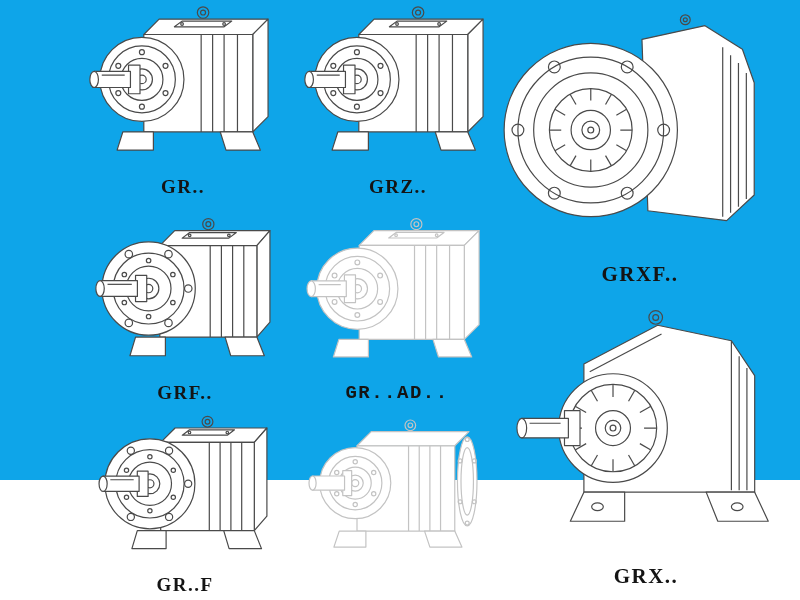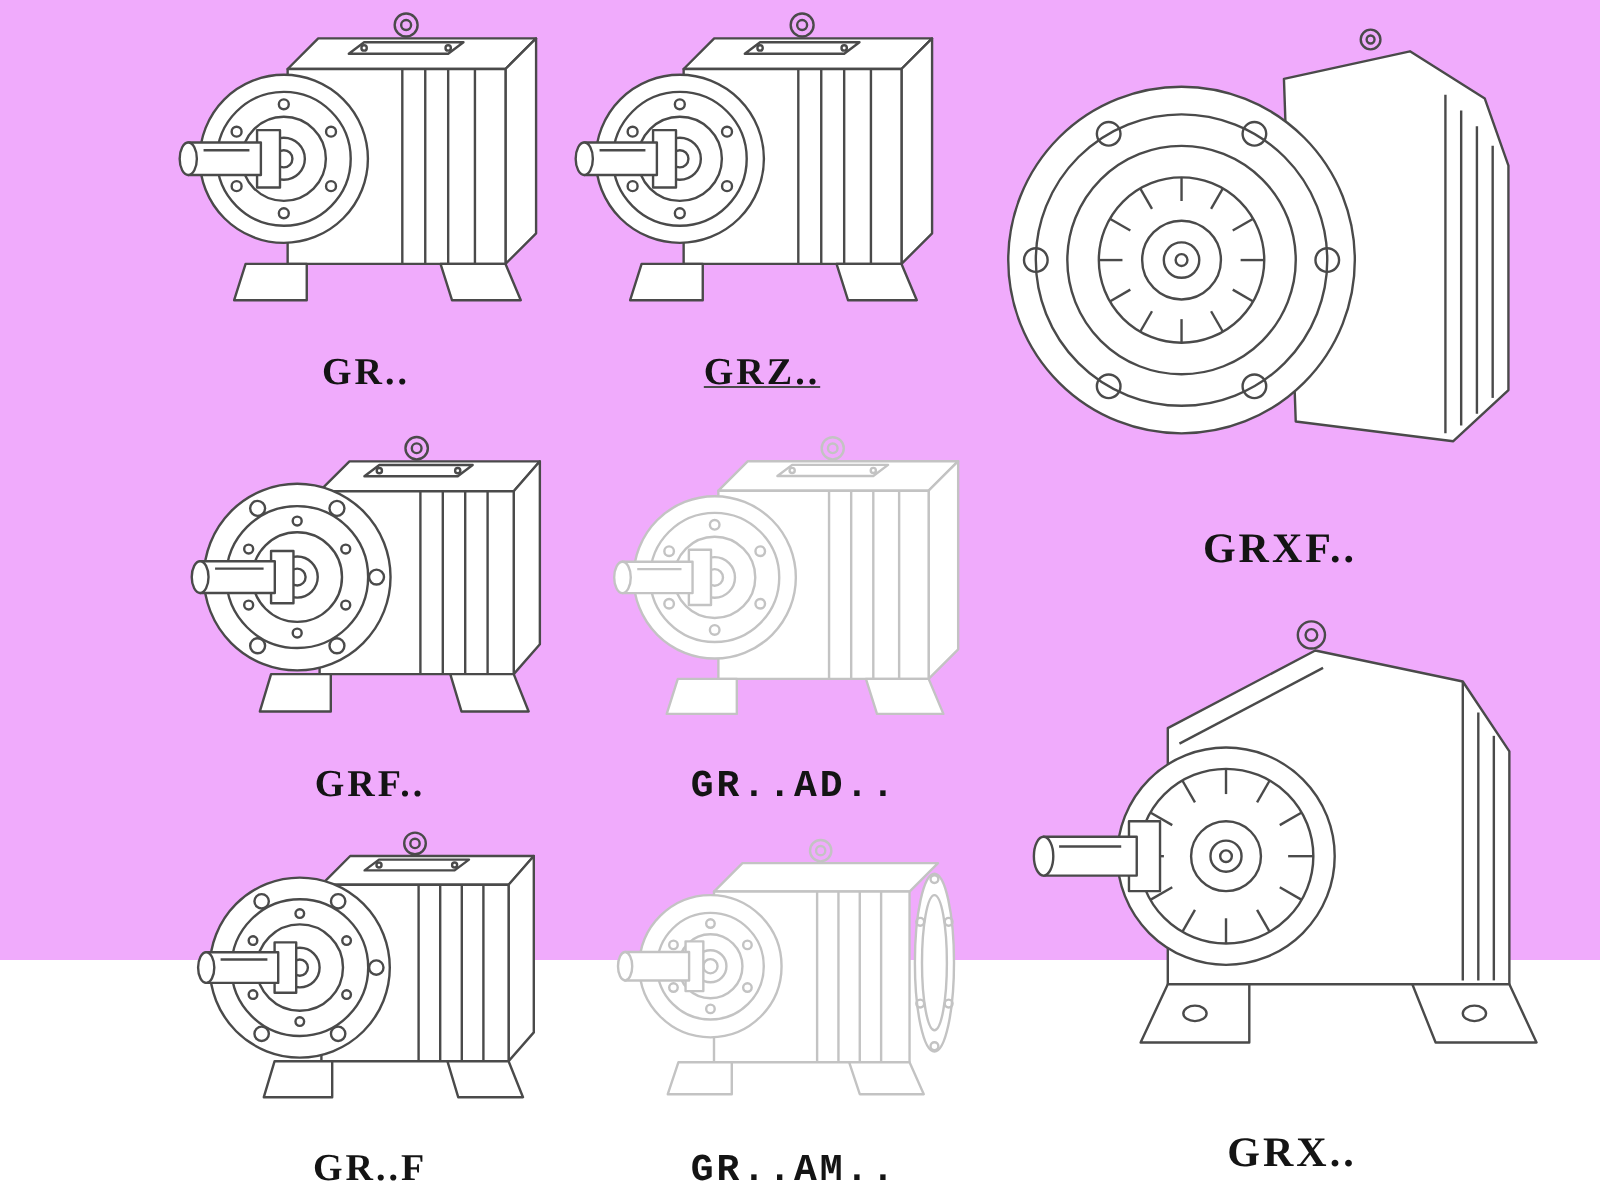--- a/index.html
+++ b/index.html
@@ -2,21 +2,21 @@
 <html><head>
 <meta charset="utf-8">
 <style>
   html,body{margin:0;padding:0;}
   body{
     width:800px;height:600px;overflow:hidden;
     background:#ffffff;
     font-family:"Liberation Serif", serif;
     position:relative;
   }
-  .page{position:relative;width:800px;height:480px;background:#f0abfc;}
+  .page{position:relative;width:800px;height:480px;background:#0ea5e9;}
   .fig{position:absolute;display:flex;flex-direction:column;align-items:center;}
   .fig svg{display:block;}
   .fig .lbl{
     font-family:"Liberation Serif", serif;
     font-weight:bold;
     font-size:19px;
     color:#141414;
     letter-spacing:1.5px;
     margin-top:2px;
     white-space:nowrap;
@@ -245,21 +245,21 @@
 
 <div class="page">
 
   <div class="fig solid" style="left:78px;top:2px;">
     <svg width="210" height="172" viewBox="0 0 210 180">
       <use href="#sym-r"></use>
     </svg>
     <div class="lbl">GR..</div>
   </div>
 
-  <div class="fig solid" style="left:276px;top:2px;text-decoration:underline;">
+  <div class="fig solid" style="left:293px;top:2px;">
     <svg width="210" height="172" viewBox="0 0 210 180">
       <use href="#sym-r"></use>
     </svg>
     <div class="lbl">GRZ..</div>
   </div>
 
   <div class="fig solid" style="left:492px;top:4px;">
     <svg width="296" height="256" viewBox="0 0 300 260">
       <use href="#sym-xf"></use>
     </svg>
@@ -291,16 +291,15 @@
     <svg width="210" height="162" viewBox="0 0 210 180">
       <use href="#sym-rf"></use>
     </svg>
     <div class="lbl">GR..F</div>
   </div>
 
   <div class="fig faded" style="left:292px;top:412px;">
     <svg width="210" height="160" viewBox="0 0 210 180">
       <use href="#sym-am"></use>
     </svg>
-    <div class="lbl">GR..AM..</div>
   </div>
 
 </div>
 
 </body></html>

